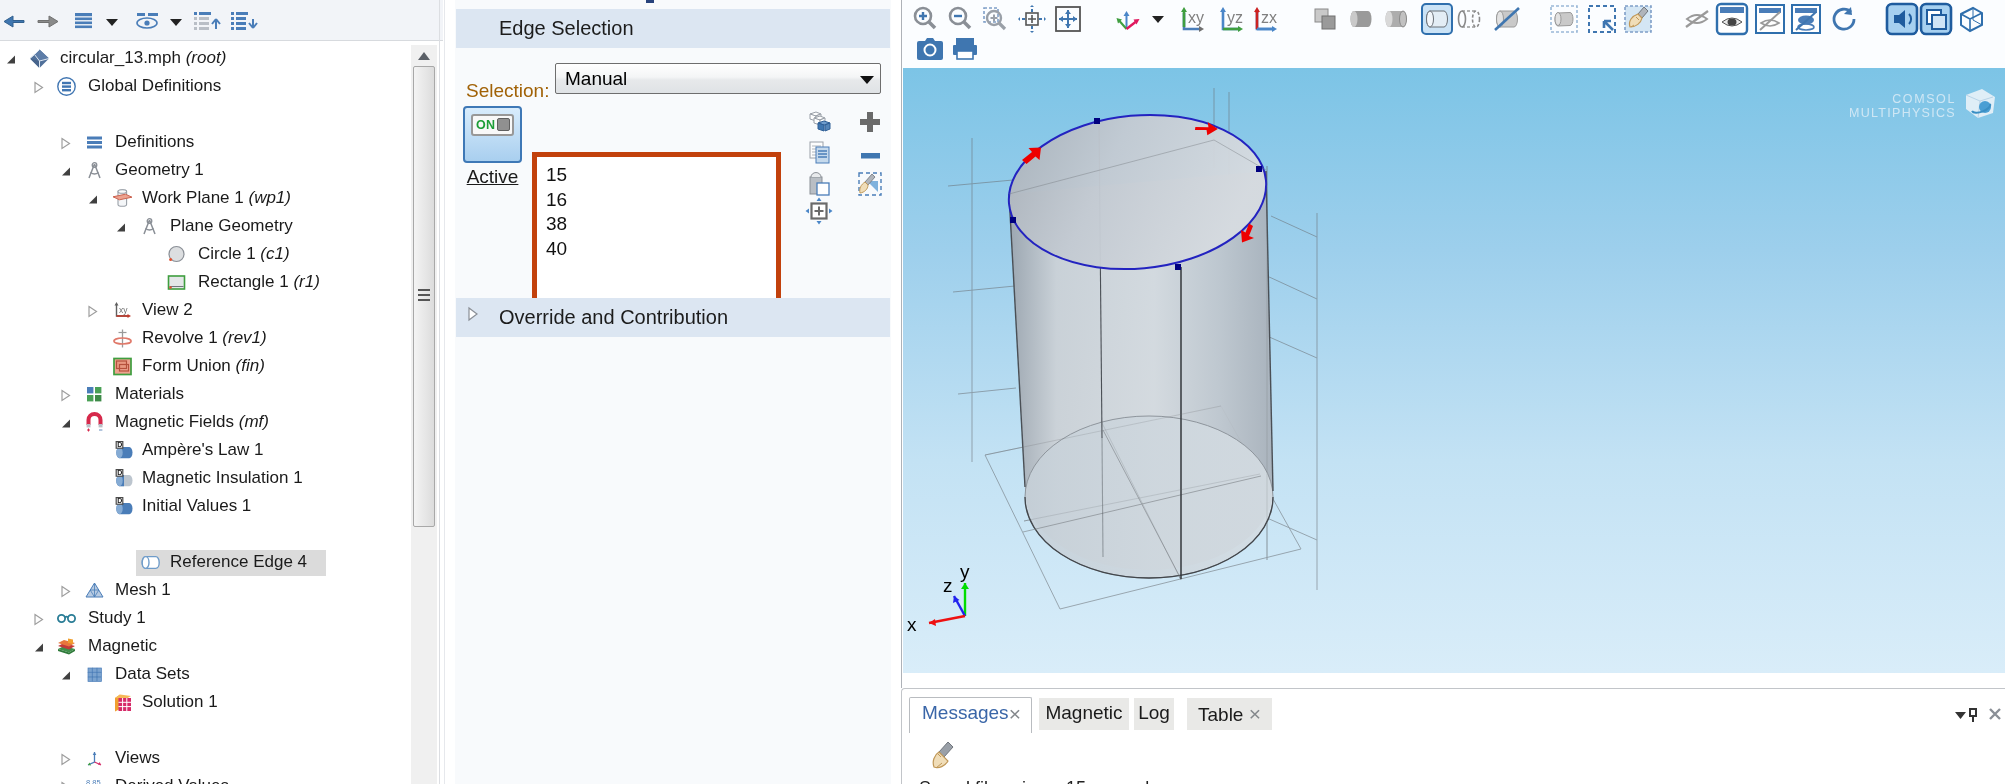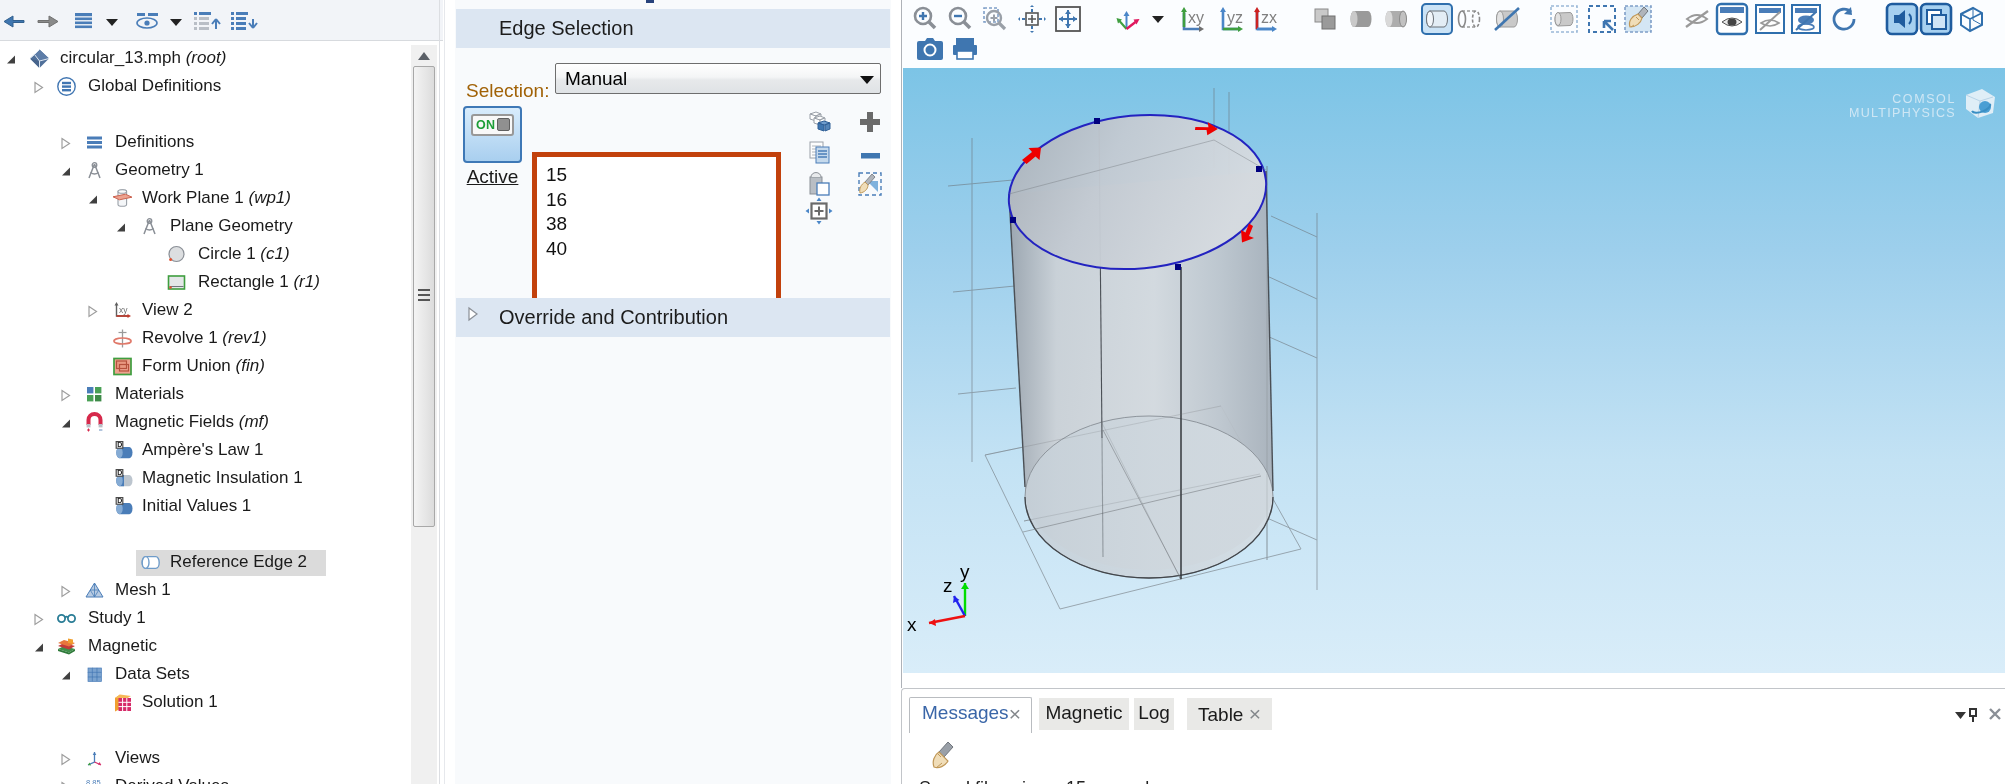--- a/index.html
+++ b/index.html
@@ -363,21 +363,21 @@
       <svg class="ticon" style="left:112px" width="21" height="21" viewBox="0 0 21 21">
         <use href="#i-cyld"></use>
       </svg>
       <span class="tt" style="left:142px">Initial Values 1</span>
     </div>
 <div class="trow" style="top:549px">
       <div class="abs" style="left:136px;top:1px;width:190px;height:26px;background:#dbdbdb"></div>
       <svg class="ticon" style="left:139px" width="21" height="21" viewBox="0 0 21 21">
         <use href="#i-cylo"></use>
       </svg>
-      <span class="tt" style="left:170px">Reference Edge 2</span>
+      <span class="tt" style="left:170px">Reference Edge 4</span>
     </div>
 <div class="trow" style="top:577px">
       <svg class="ar" style="left:59px" width="13" height="13">
         <path d="M3 1.5 L10.5 6.5 L3 11.5 Z" fill="#fdfdfd" stroke="#9e9e9e" stroke-width="1.2"></path>
       </svg>
       <svg class="ticon" style="left:84px" width="21" height="21" viewBox="0 0 21 21">
         <use href="#i-mesh"></use>
       </svg>
       <span class="tt" style="left:115px">Mesh 1</span>
     </div>

